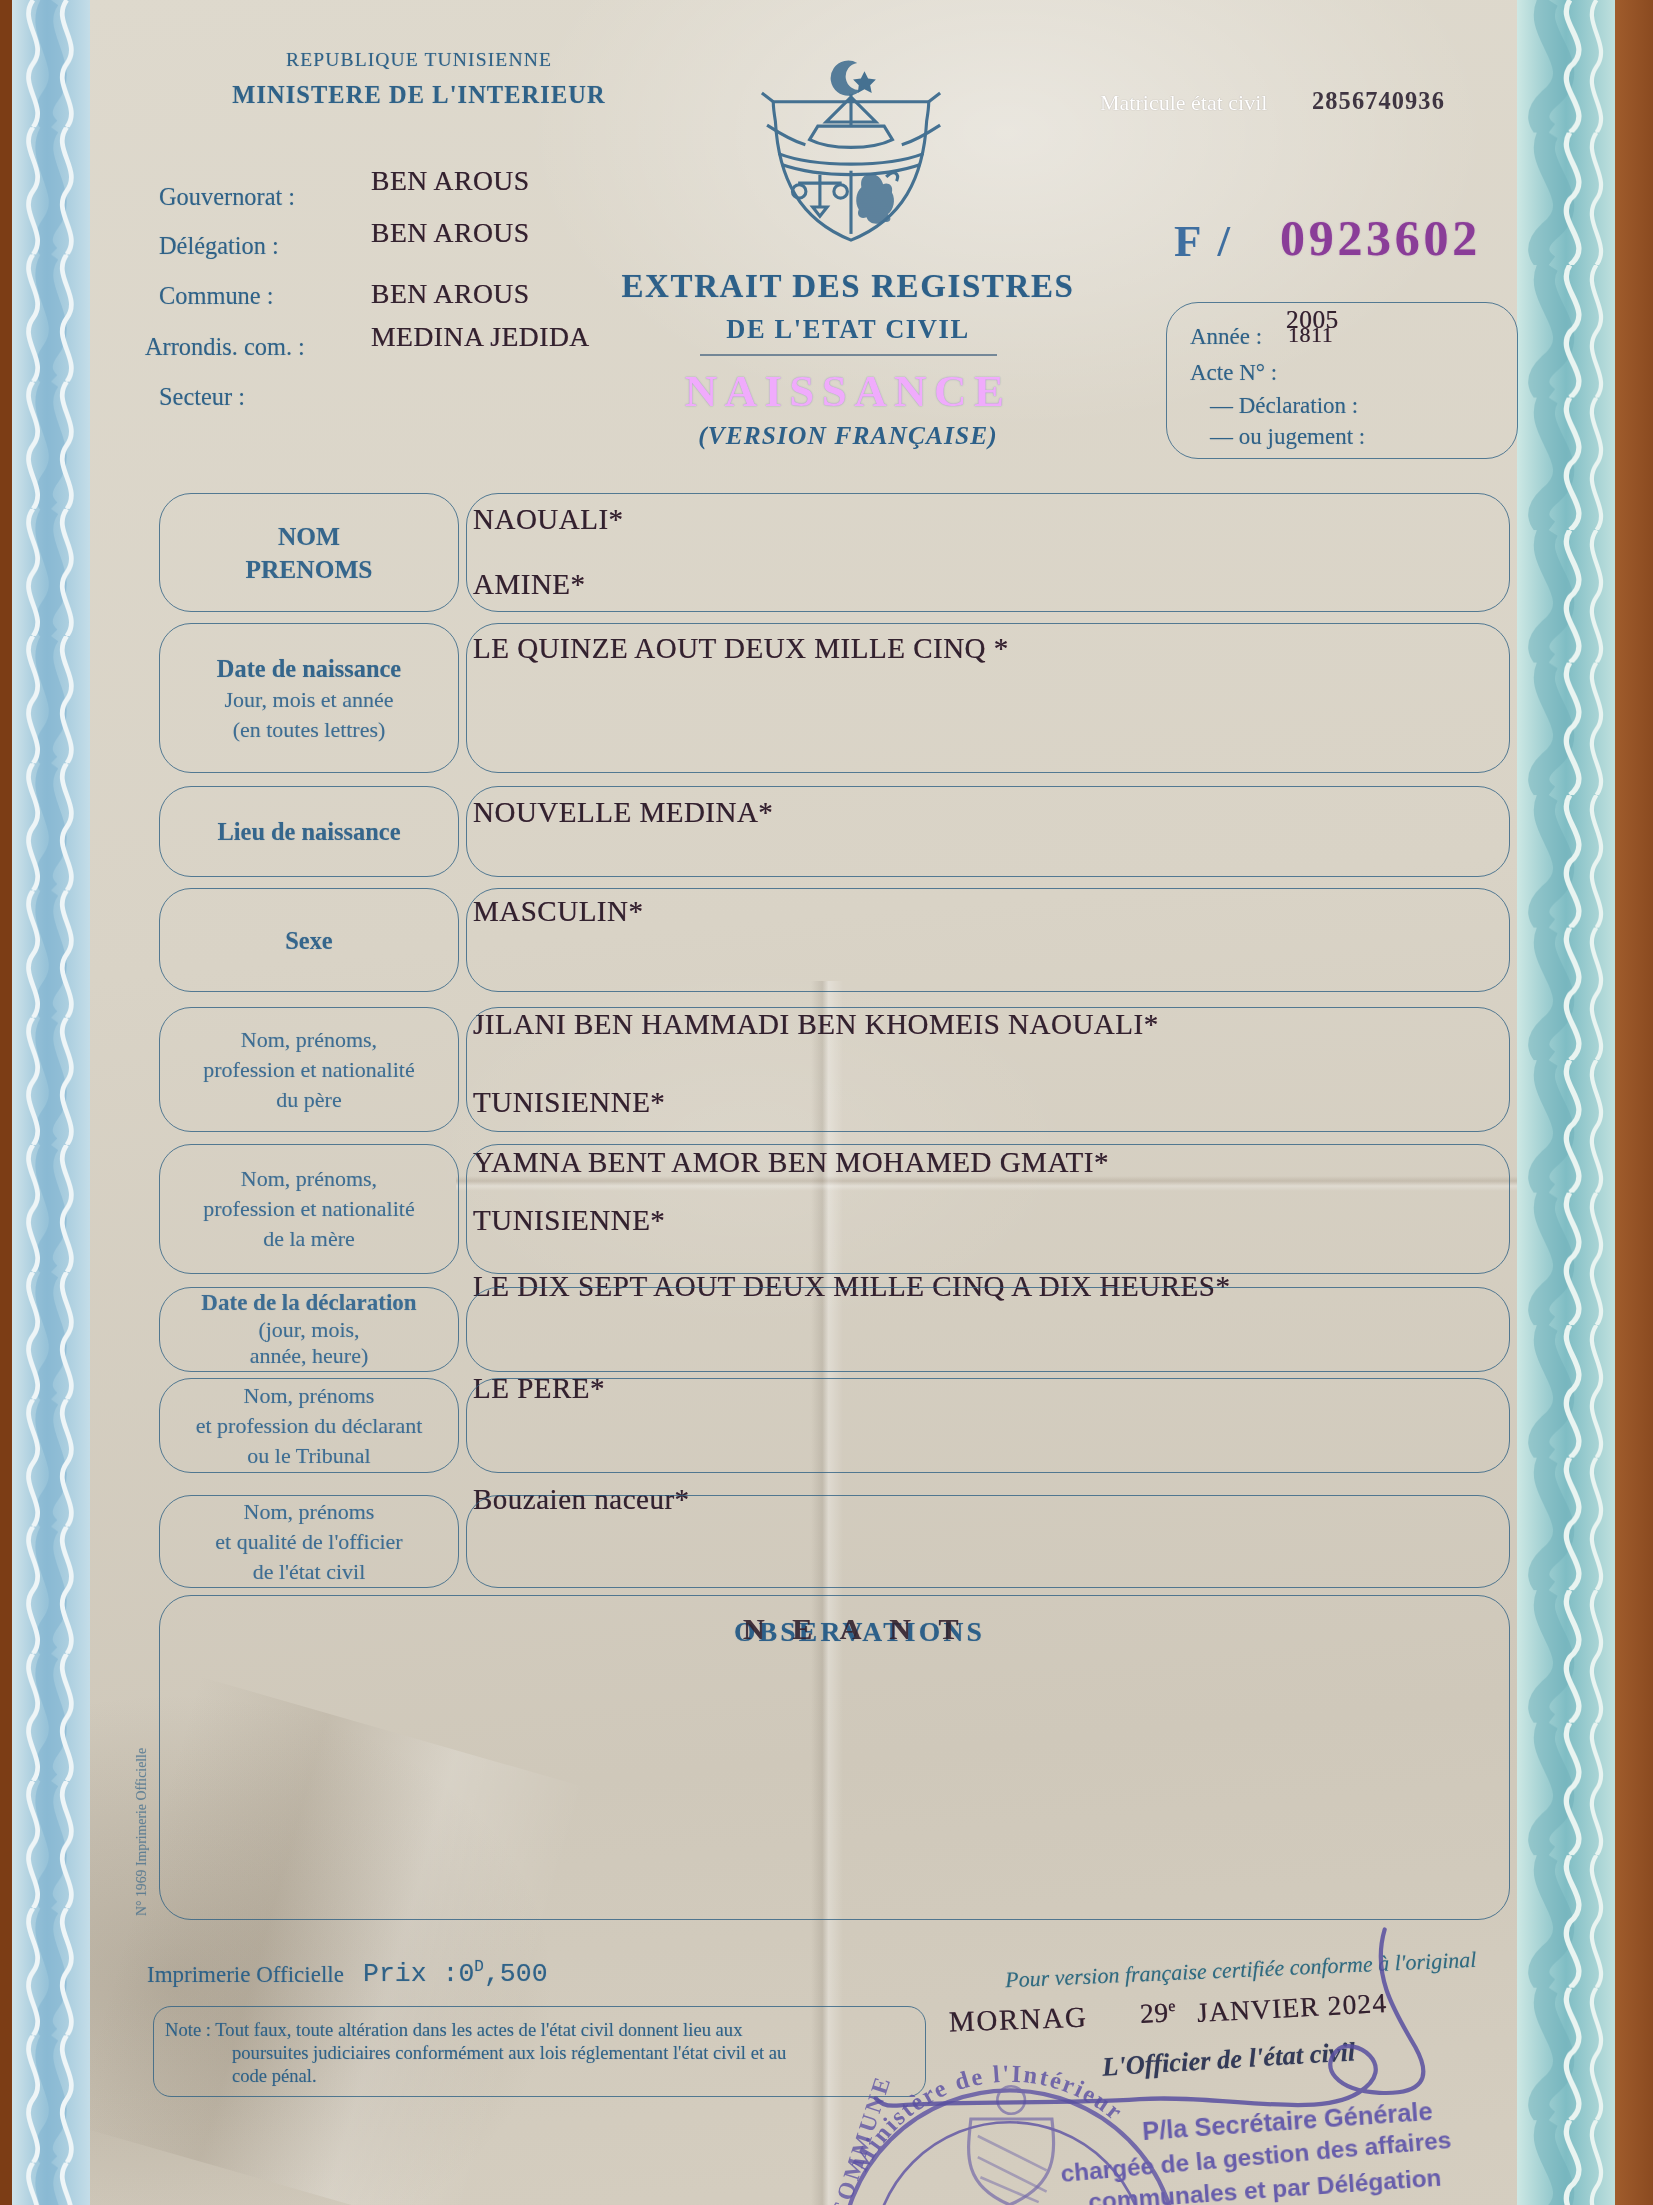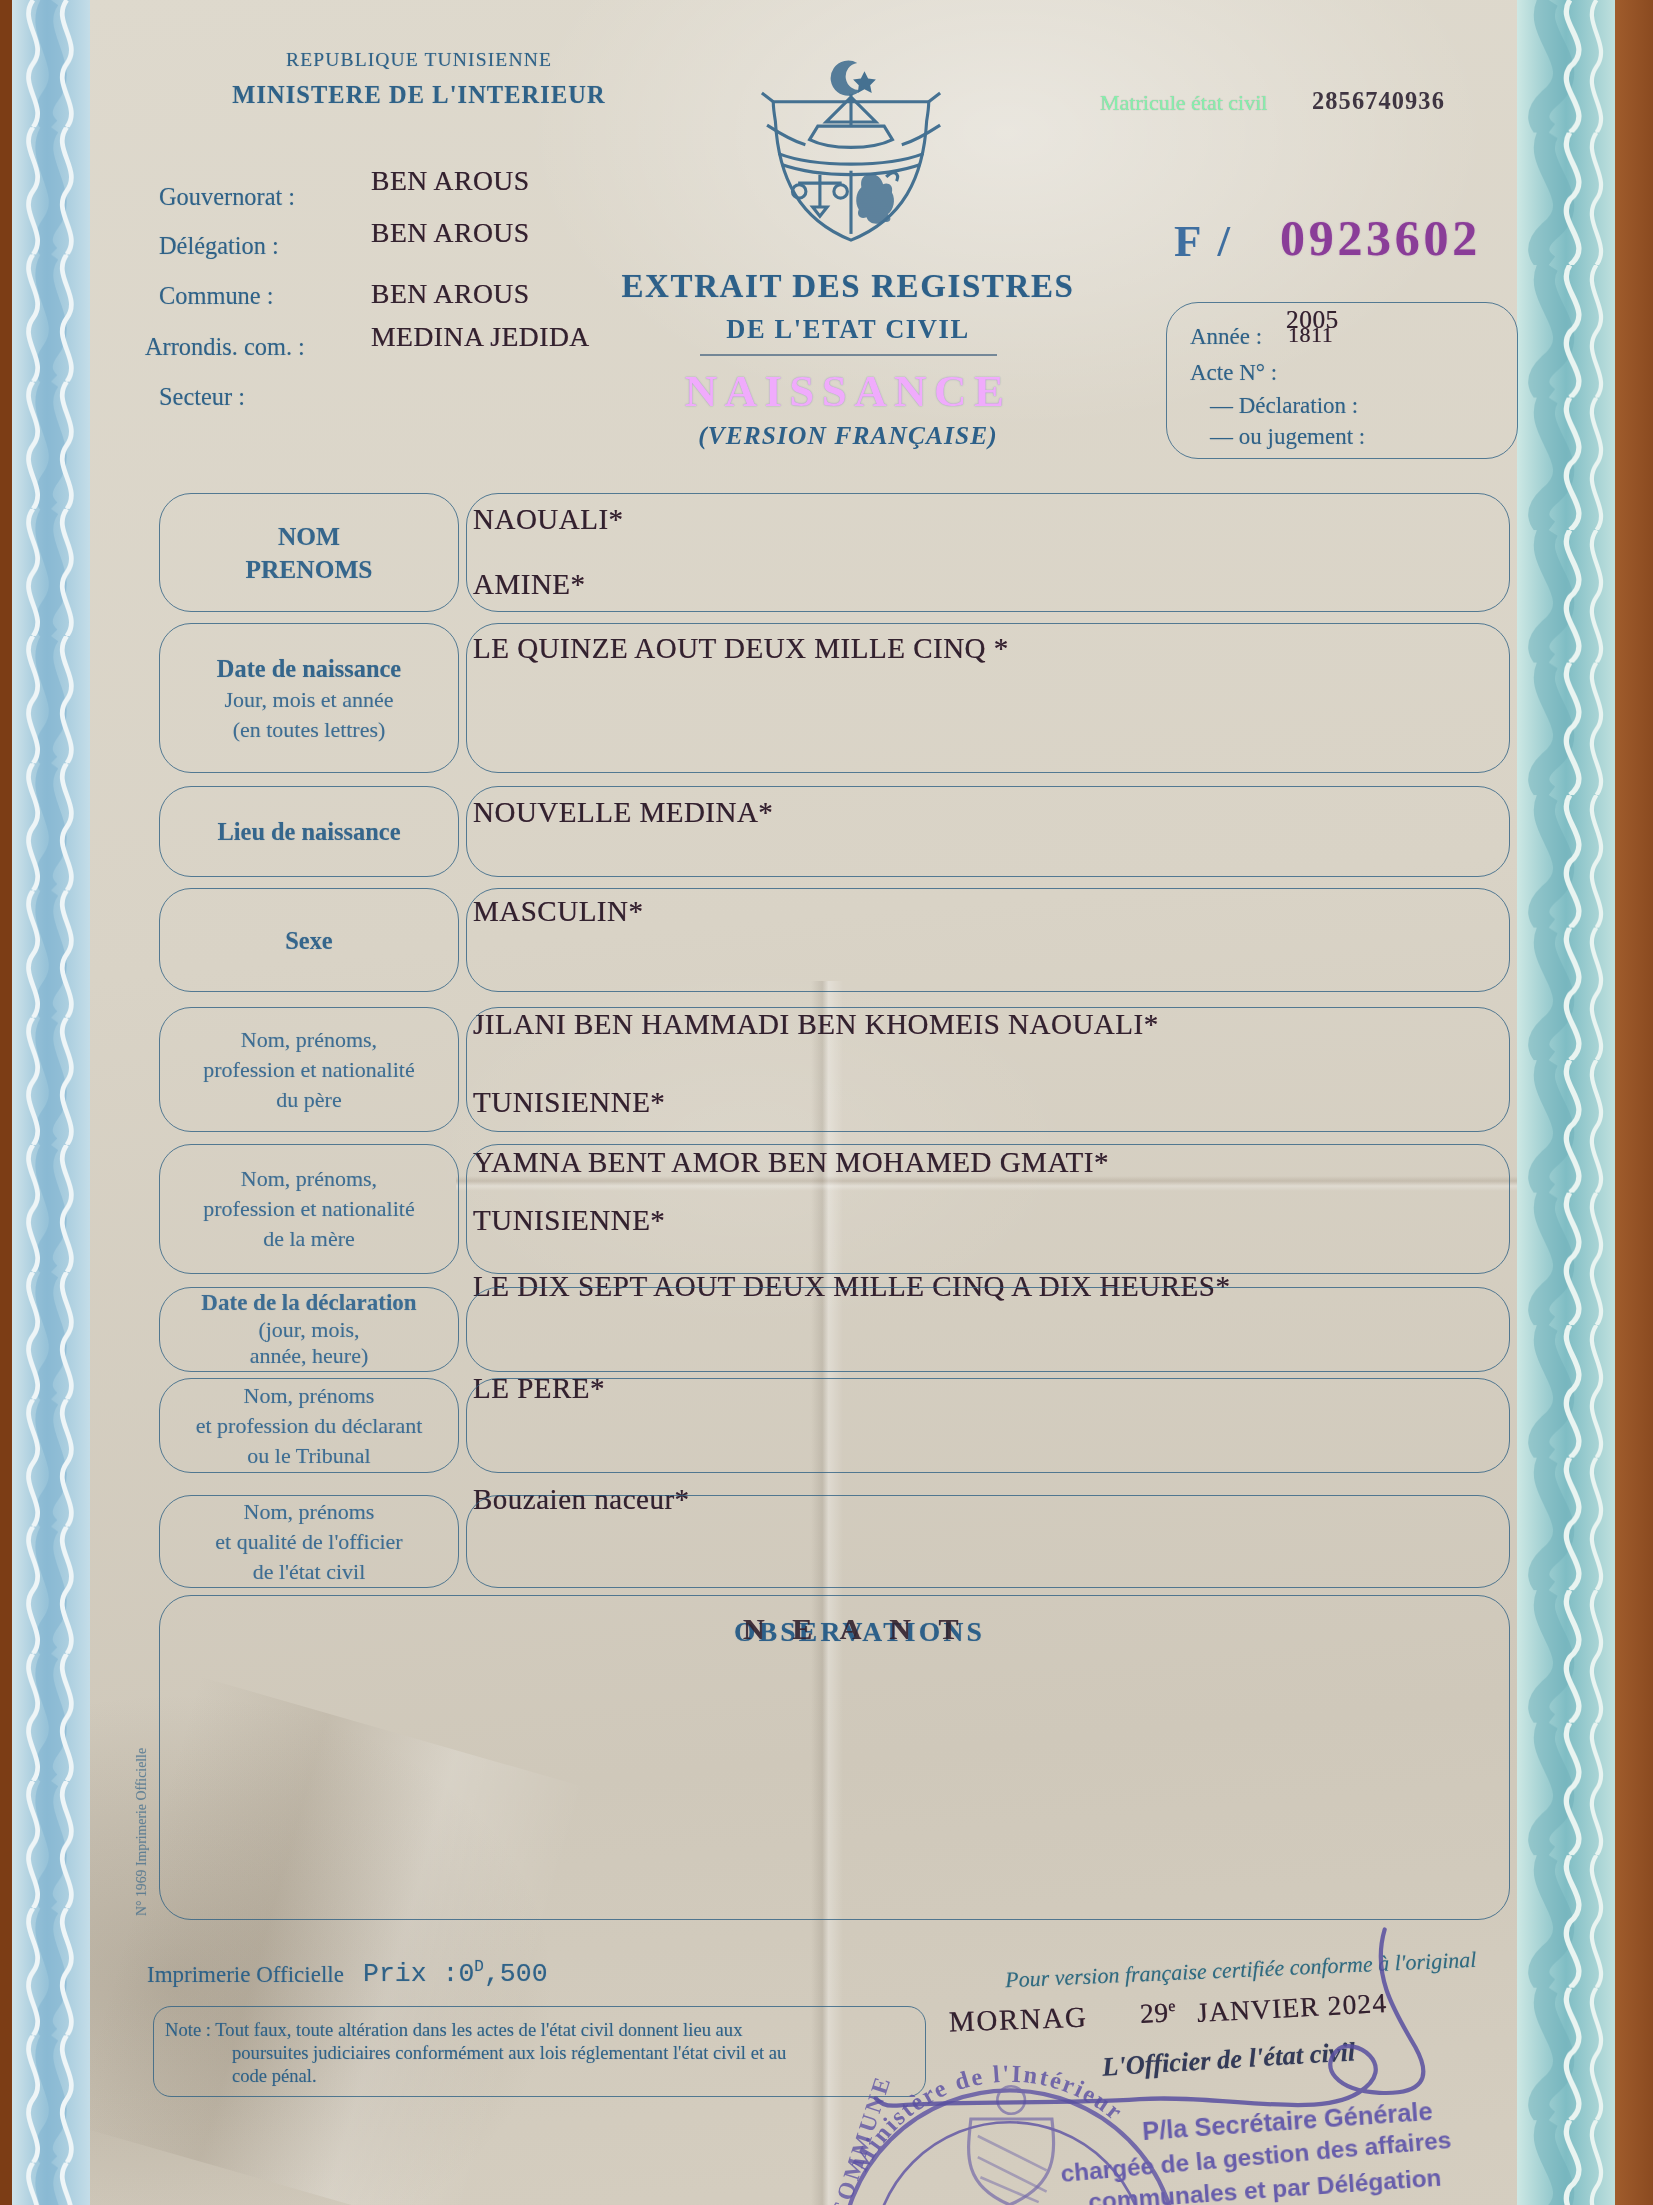--- a/index.html
+++ b/index.html
@@ -100,21 +100,21 @@
       <path d="M118,262 H202 M160,246 V306"></path>
       <circle cx="120" cy="278" r="13"></circle>
         <circle cx="200" cy="278" r="13"></circle>
       <path d="M146,308 H174 L160,326 Z"></path>
       <path d="M250,246 C266,240 278,250 282,264 C292,260 302,266 299,280 C307,294 302,314 291,322 C301,330 295,340 284,336 C268,345 253,339 250,328 C238,333 230,324 235,313 C227,300 229,280 240,270 C238,256 242,250 250,246 Z" fill="#2f6288" stroke="none" opacity=".85"></path>
       <path d="M288,250 C303,234 314,244 308,258"></path>
       <path d="M58,150 C92,172 112,182 132,188 M392,150 C358,172 338,182 318,188"></path>
     </g>
   </svg>
 
-  <div class="abs" style="left:1100px;top:90px;font-size:22px;color:#86efac;text-shadow:0 0 1.1px rgba(60,50,60,.4);">Matricule état civil</div>
+  <div class="abs" style="left:1100px;top:90px;font-size:22px;color:#ffffff;text-shadow:0 0 1.1px rgba(60,50,60,.4);">Matricule état civil</div>
   <div class="abs" style="left:1312px;top:87px;font-size:24.4px;font-weight:bold;color:#3f3542;letter-spacing:1.1px;">2856740936</div>
   <div class="abs" style="left:1174px;top:215px;font-size:45px;font-weight:bold;color:#3f6fa0;letter-spacing:3.2px;">F /</div>
   <div class="abs" style="left:1280px;top:209px;font-size:50px;font-weight:bold;color:#8a3d98;letter-spacing:3.7px;text-shadow:0 0 1.6px rgba(138,61,152,.4);">0923602</div>
 
   <div class="box" style="left:1166px;top:302px;width:350px;height:155px;"></div>
   <div class="abs typed" style="left:1286px;top:305px;font-size:25.4px;z-index:4;">2005</div>
   <div class="abs blue" style="left:1190px;top:324px;font-size:23px;">Année :</div>
   <div class="abs typed" style="left:1288px;top:322px;font-size:22px;">1811</div>
   <div class="abs blue" style="left:1190px;top:360px;font-size:23px;">Acte N° :</div>
   <div class="abs blue" style="left:1210px;top:393px;font-size:23px;">— Déclaration :</div>

